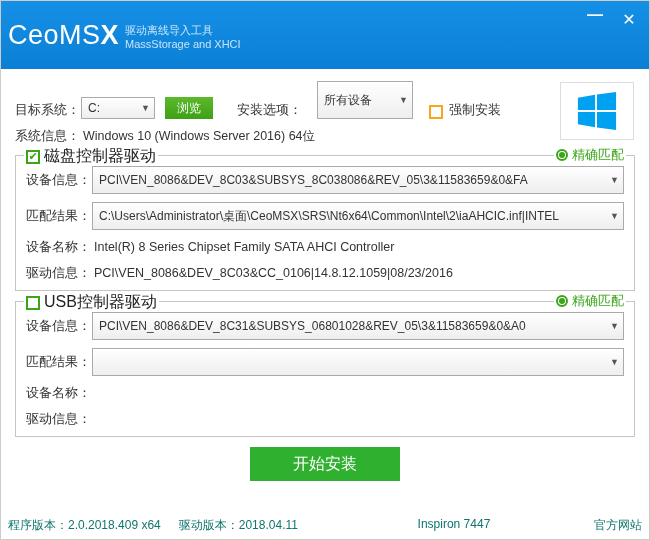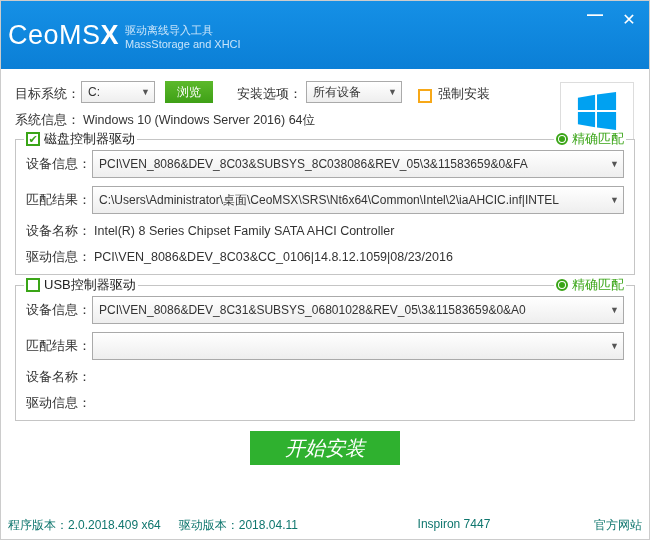--- a/index.html
+++ b/index.html
@@ -11,40 +11,40 @@
 .win-btns { position: absolute; top: 8px; right: 10px; display: flex; gap: 14px; }
 .win-btn { width: 20px; height: 20px; display: flex; align-items: center; justify-content: center; color: #fff; cursor: pointer; font-size: 16px; }
 .win-min { font-weight: bold; position: relative; top: -4px; }
 .content { padding: 12px 14px 0 14px; font-size: 13px; color: #333; }
 .row { display: flex; align-items: flex-end; margin-bottom: 8px; }
 .label { min-width: 66px; }
 .drive-select { width: 74px; height: 22px; border: 1px solid #aaa; background: linear-gradient(#fff,#eee); font-size: 12px; padding-left: 6px; display: flex; align-items: center; justify-content: space-between; padding-right: 4px; }
 .drive-select .arr { font-size: 9px; color: #555; }
 .browse-btn { margin-left: 10px; width: 48px; height: 22px; background: linear-gradient(#5cb92b,#3ea016); color: #fff; border: none; font-size: 12px; cursor: pointer; }
 .opt-label { margin-left: 24px; }
-.opt-select { width: 96px; height: 22px; border: 1px solid #aaa; background: linear-gradient(#fff,#eee); font-size: 12px; padding-left: 6px; display: flex; align-items: center; justify-content: space-between; padding-right: 4px; margin-left: 4px; }
+.opt-select { width: 96px; height: 38px; border: 1px solid #aaa; background: linear-gradient(#fff,#eee); font-size: 12px; padding-left: 6px; display: flex; align-items: center; justify-content: space-between; padding-right: 4px; margin-left: 15px; }
 .opt-select .arr { font-size: 9px; color: #555; }
 .force-chk { width: 14px; height: 14px; border: 2px solid #f7a818; margin-left: 16px; }
 .force-lbl { margin-left: 6px; }
 .win-tile { position: absolute; right: 16px; top: 82px; width: 74px; height: 58px; border: 1px solid #ddd; background: #fff; display: flex; align-items: center; justify-content: center; }
 .win-icon { width: 42px; height: 42px; }
 .win-icon svg { display: block; }
 .group { border: 1px solid #c5c5c5; margin: 10px 0 4px 0; padding: 10px 10px 6px 10px; position: relative; }
-.group-title { position: absolute; top: -10px; left: 8px; background: #fff; padding: 0 2px; display: flex; align-items: center; font-size: 13px; color: #222; }
+.group-title { position: absolute; top: -10px; left: 8px; background: #fff; padding: 0 2px; display: flex; align-items: center; font-size: 16px; color: #222; }
 .chk { width: 14px; height: 14px; border: 2px solid #3aa517; display: inline-flex; align-items: center; justify-content: center; margin-right: 4px; }
 .chk.checked::after { content: "✔"; font-size: 11px; color: #3aa517; line-height: 1; }
 .match { position: absolute; top: -10px; right: 8px; background: #fff; padding: 0 2px; display: flex; align-items: center; font-size: 13px; color: #3aa517; }
 .radio { width: 12px; height: 12px; border: 2px solid #3aa517; border-radius: 50%; display: inline-flex; align-items: center; justify-content: center; margin-right: 4px; }
 .radio::after { content: ""; width: 6px; height: 6px; background: #3aa517; border-radius: 50%; }
 .grow { display: flex; align-items: center; margin-bottom: 8px; }
 .glabel { min-width: 66px; color: #333; }
 .dd { flex: 1; height: 28px; border: 1px solid #aaa; background: linear-gradient(#fff,#eee); font-size: 12px; padding: 0 18px 0 6px; display: flex; align-items: center; position: relative; overflow: hidden; white-space: nowrap; }
 .dd .arr { position: absolute; right: 4px; font-size: 9px; color: #555; }
 .gval { font-size: 12.5px; color: #333; padding-left: 2px; }
-.install-btn { display: block; margin: 10px auto 6px auto; width: 150px; height: 34px; background: #2fb12f; color: #fff; border: none; font-size: 20px; cursor: pointer; font-style: italic; }
+.install-btn { display: block; margin: 10px auto 6px auto; width: 150px; height: 34px; background: #2fb12f; color: #fff; border: none; font-size: 16px; cursor: pointer; }
 .footer { position: absolute; bottom: 6px; left: 0; right: 0; padding: 0 8px; font-size: 12px; color: #0f766e; display: flex; }
 .footer span { white-space: nowrap; }
 .f1 { }
 .f2 { margin-left: 18px; }
 .f3 { margin-left: auto; margin-right: auto; position: relative; left: 8px; }
 .f4 { }
 </style>
 </head>
 <body>
 

